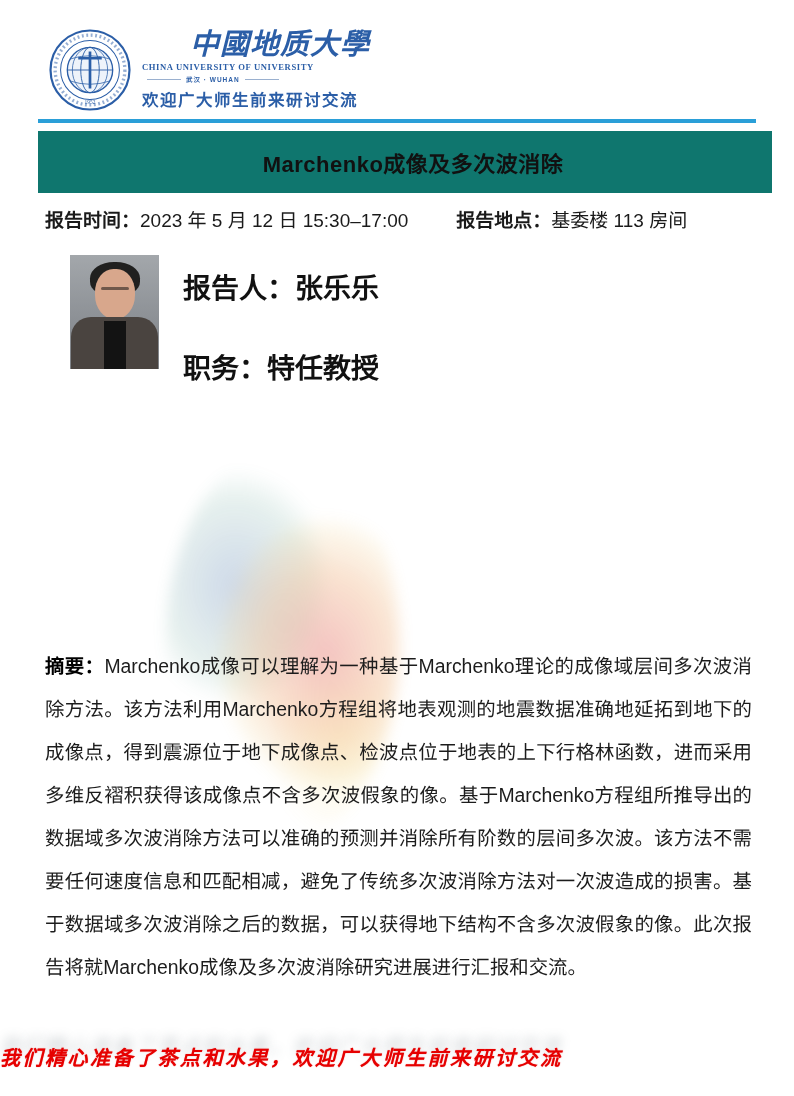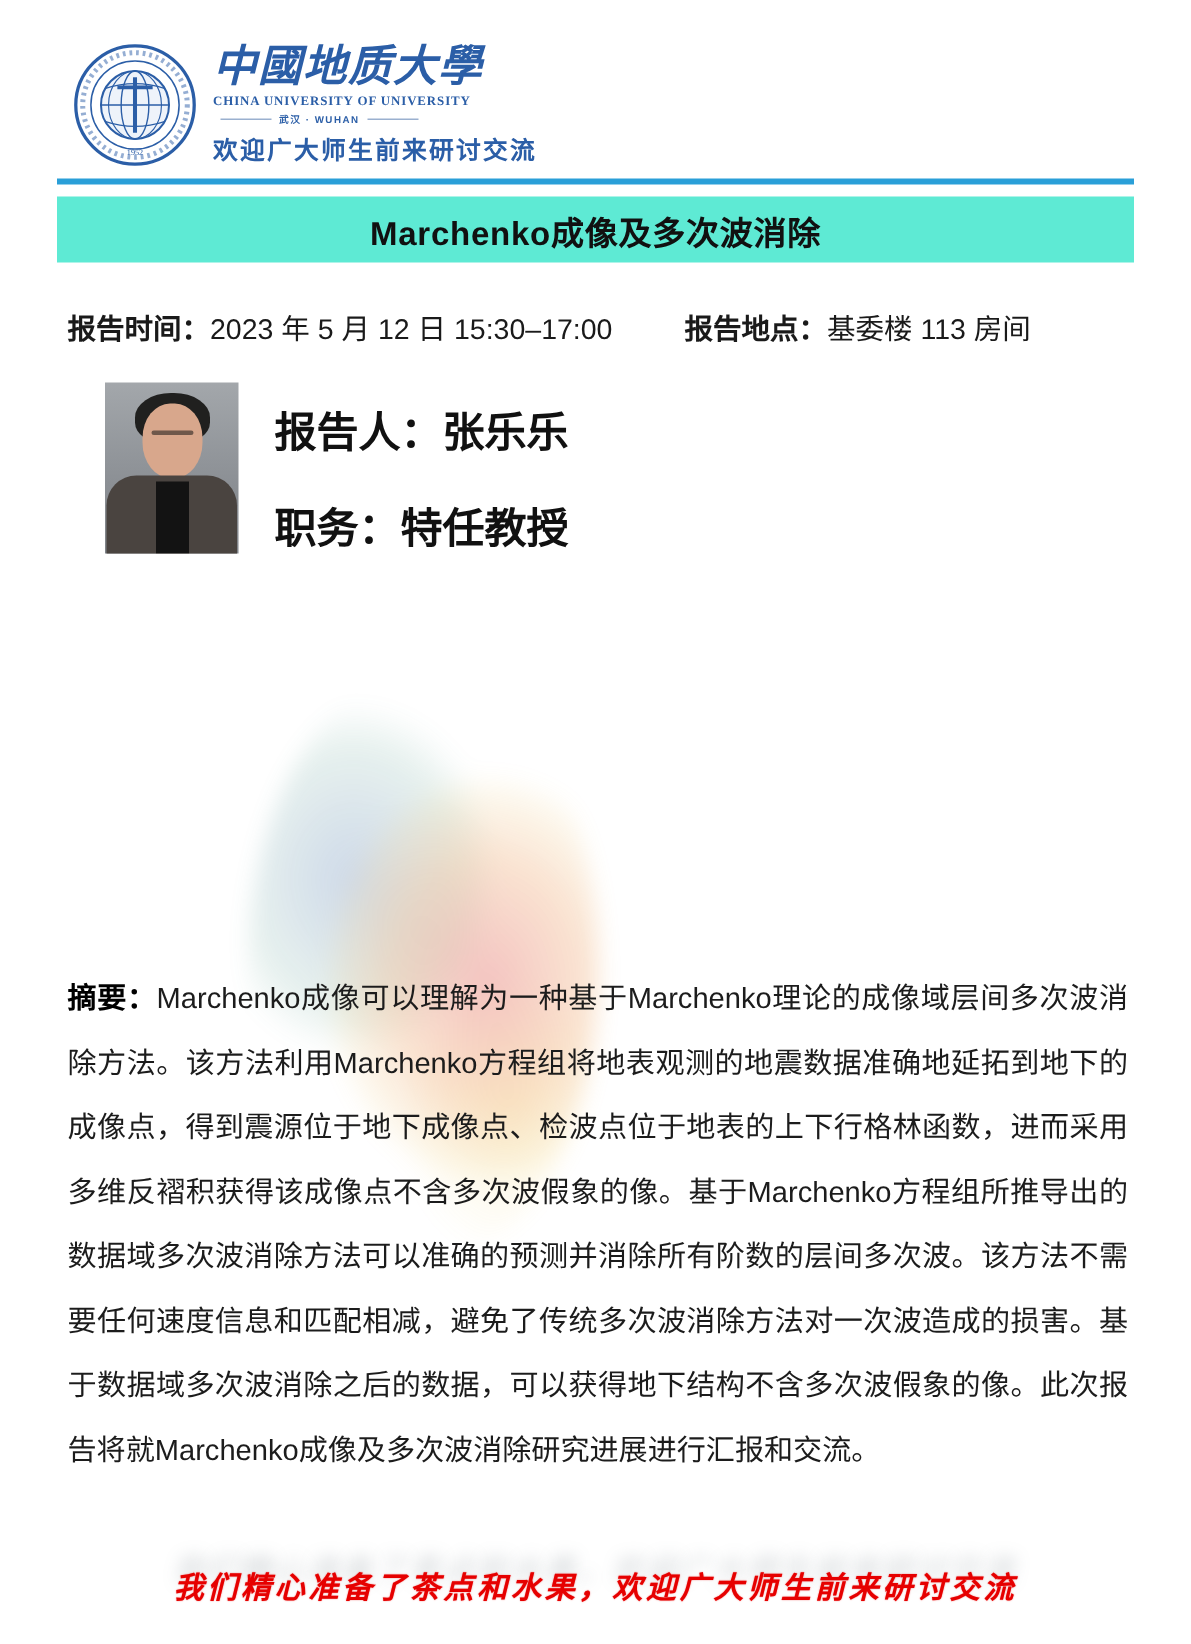--- a/index.html
+++ b/index.html
@@ -7,58 +7,58 @@
     position:relative;width:794px;height:1096px;background:#ffffff;
     font-family:"Liberation Sans",sans-serif;color:#1a1a1a;overflow:hidden;
   }
   
   .logo-block{position:absolute;left:48px;top:28px;display:flex;align-items:center;z-index:2;}
   .seal{width:84px;height:84px;flex:0 0 auto;}
   .logo-text{margin-left:10px;display:flex;flex-direction:column;align-items:flex-start;}
   .cn-name{
     font-family:"DejaVu Serif","Liberation Serif",serif;
     font-size:29px;font-weight:bold;font-style:italic;color:#2b5ea7;
-    letter-spacing:1px;line-height:30px;white-space:nowrap;
+    letter-spacing:1px;line-height:30px;white-space:nowrap;margin-left:48px;
   }
   .en-name{
     font-family:"Liberation Serif",serif;font-size:8.6px;font-weight:bold;
     color:#2b5ea7;letter-spacing:.6px;margin-top:3px;white-space:nowrap;
   }
   .campus{
     display:flex;align-items:center;font-size:6.5px;color:#2b5ea7;
     letter-spacing:1px;margin-top:2px;font-weight:bold;
   }
   .campus::before,.campus::after{content:"";display:inline-block;width:34px;height:1px;background:#9ab0cf;margin:0 5px;}
   .school{font-size:16.5px;font-weight:bold;color:#2b5ea7;letter-spacing:1.5px;margin-top:3px;white-space:nowrap;}
   .event-title{
     position:absolute;left:400px;top:36px;width:380px;text-align:center;
     font-size:26px;line-height:31px;color:#111;font-weight:400;z-index:2;
   }
   
   .top-rule{position:absolute;left:38px;top:119px;width:718px;height:4px;background:#2a9fd8;}
   .title-banner{
-    position:absolute;left:38px;top:131px;width:718px;height:44px;
-    background:#5eead4;display:flex;align-items:center;justify-content:center;
+    position:absolute;left:38px;top:131px;width:718px;height:62px;
+    background:#0f766e;display:flex;align-items:center;justify-content:center;padding-left:16px;
   }
   .title-banner .t{font-size:22px;font-weight:bold;color:#111;letter-spacing:.5px;}
   
   .info-row{position:absolute;left:45px;top:207px;font-size:19px;line-height:28px;white-space:nowrap;z-index:2;}
   .info-row .lbl{font-weight:bold;}
   .seg-place{margin-left:48px;}
   
   .photo{position:absolute;left:70px;top:255px;width:89px;height:114px;background:linear-gradient(180deg,#a3a7ab 0%,#8d9196 55%,#7e8287 100%);overflow:hidden;z-index:2;}
   .photo .hair{position:absolute;left:20px;top:7px;width:50px;height:34px;background:#20201f;border-radius:48% 48% 42% 42%;}
   .photo .head{position:absolute;left:25px;top:14px;width:40px;height:50px;background:#d8a78c;border-radius:46% 46% 48% 48%;}
   .photo .brow{position:absolute;left:31px;top:32px;width:28px;height:3px;background:#2a2320;border-radius:2px;opacity:.6;}
   .photo .torso{position:absolute;left:1px;top:62px;width:87px;height:54px;background:#4a4440;border-radius:20px 20px 0 0;}
   .photo .shirt{position:absolute;left:34px;top:66px;width:22px;height:48px;background:#131313;}
   .speaker-text{position:absolute;left:183px;top:258px;z-index:2;}
   .speaker-text .line{font-size:28px;font-weight:bold;color:#111;}
   .speaker-text .line1{margin-top:8px;}
-  .speaker-text .line2{margin-top:24px;}
+  .speaker-text .line2{margin-top:40px;}
   
   .para{
     position:absolute;left:45px;width:707px;
     font-size:19.4px;line-height:43px;color:#1c1c1c;
     text-align:justify;text-justify:inter-ideograph;z-index:2;
   }
   .para .lbl{font-weight:bold;color:#000;}
   .bio{top:378px;}
   .abstract{top:626px;}
   
@@ -66,21 +66,21 @@
     position:absolute;left:165px;top:448px;width:235px;height:395px;z-index:1;
     border-radius:50%;
     background:
       radial-gradient(60% 45% at 68% 52%, rgba(214,40,30,.55) 0%, rgba(230,120,30,.40) 45%, rgba(230,180,60,.18) 70%, rgba(255,255,255,0) 78%),
       radial-gradient(55% 40% at 30% 35%, rgba(40,90,160,.45) 0%, rgba(60,140,120,.25) 55%, rgba(255,255,255,0) 75%),
       radial-gradient(45% 35% at 75% 75%, rgba(240,200,60,.35) 0%, rgba(255,255,255,0) 70%);
     filter:blur(7px);opacity:.5;
   }
   
   .footer-note{
-    position:absolute;left:0;top:1042px;width:794px;text-align:center;
+    position:absolute;left:0;top:1042px;width:794px;
     font-family:"DejaVu Serif","Liberation Serif",serif;
     font-size:20px;font-weight:bold;font-style:italic;
     color:#e60000;letter-spacing:2.5px;
     text-shadow:0 0 1px rgba(230,0,0,.6), 0 -12px 10px rgba(120,130,140,.25);
     z-index:2;
   }
 </style>
 </head>
 <body>
 

